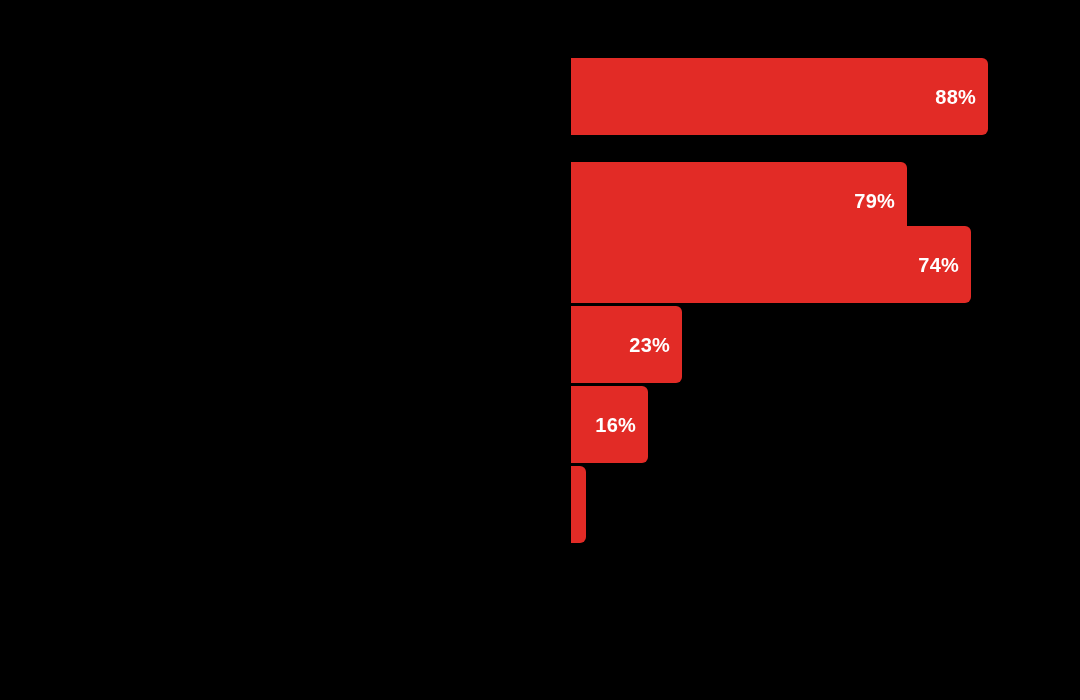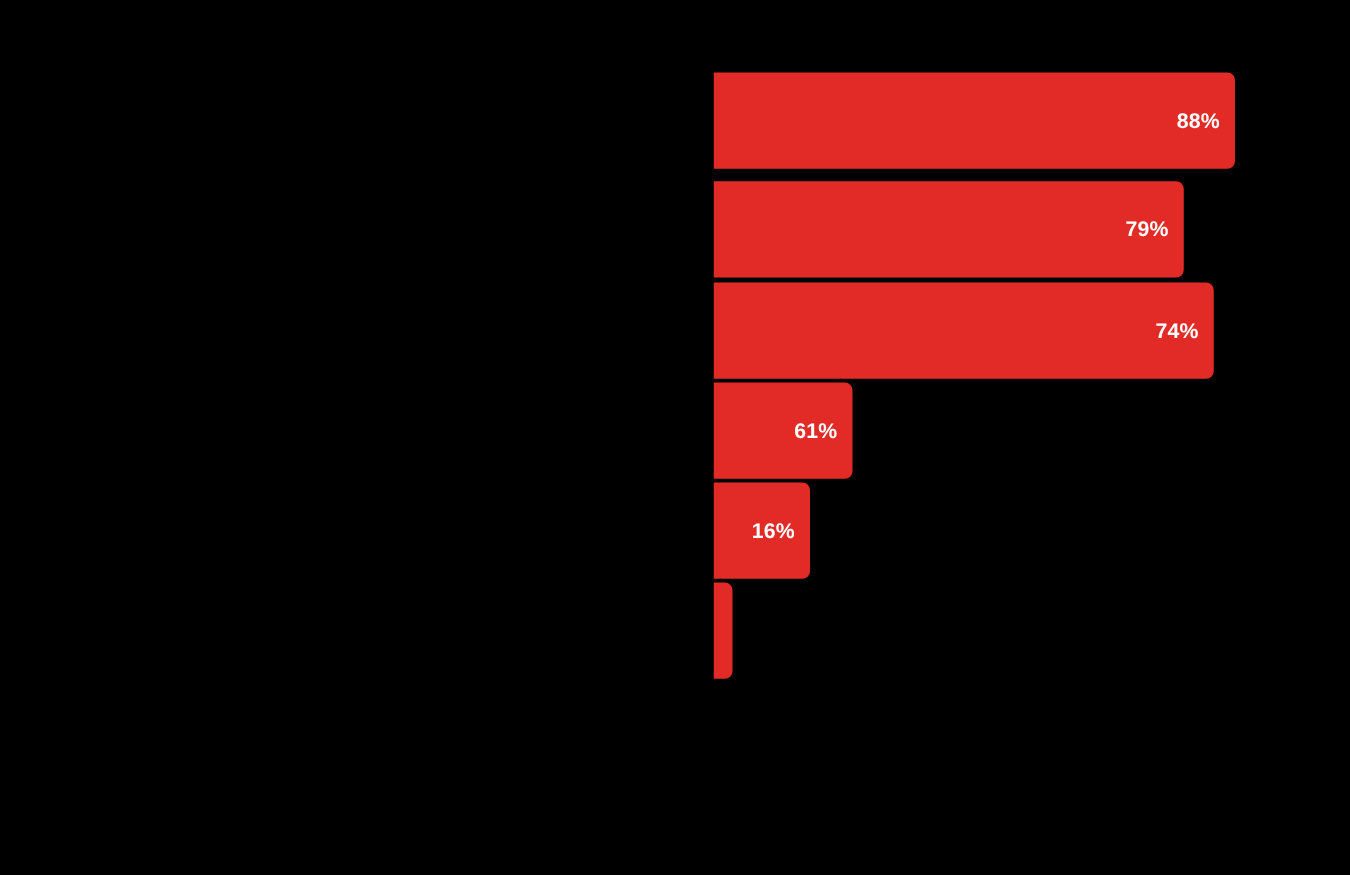--- a/index.html
+++ b/index.html
@@ -47,21 +47,21 @@
     border-top-right-radius: 6px;
     border-bottom-right-radius: 6px;
     box-sizing: border-box;
     display: flex;
     align-items: center;
     justify-content: flex-end;
   }
 
   .bar-value {
     color: #ffffff;
-    font-size: 17px;
+    font-size: 20px;
     font-weight: bold;
     letter-spacing: 0.2px;
     padding-right: 12px;
     white-space: nowrap;
     line-height: 1;
   }
 </style>
 </head>
 <body>
 
@@ -69,34 +69,34 @@
 
   <div id="plot-area">
 
     <div class="bar-row" style="top:0px;">
       <div class="bar" style="width:417px;">
         <span class="bar-value">88%</span>
       </div>
     </div>
 
     <div class="bar-row" style="top:87px;">
-      <div class="bar" style="width:376px;">
+      <div class="bar" style="width:336px;margin-top:17px;">
         <span class="bar-value">79%</span>
       </div>
     </div>
 
     <div class="bar-row" style="top:168px;">
       <div class="bar" style="width:400px;">
         <span class="bar-value">74%</span>
       </div>
     </div>
 
     <div class="bar-row" style="top:248px;">
       <div class="bar" style="width:111px;">
-        <span class="bar-value">61%</span>
+        <span class="bar-value">23%</span>
       </div>
     </div>
 
     <div class="bar-row" style="top:328px;">
       <div class="bar" style="width:77px;">
         <span class="bar-value">16%</span>
       </div>
     </div>
 
     <div class="bar-row" style="top:408px;">

